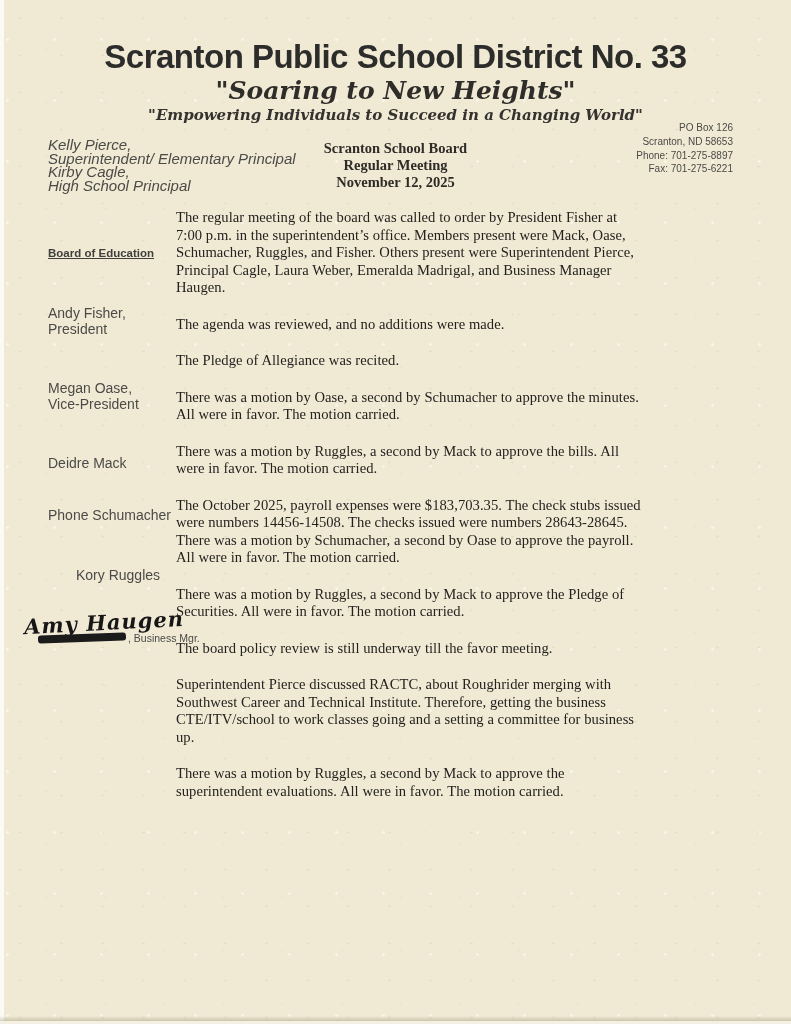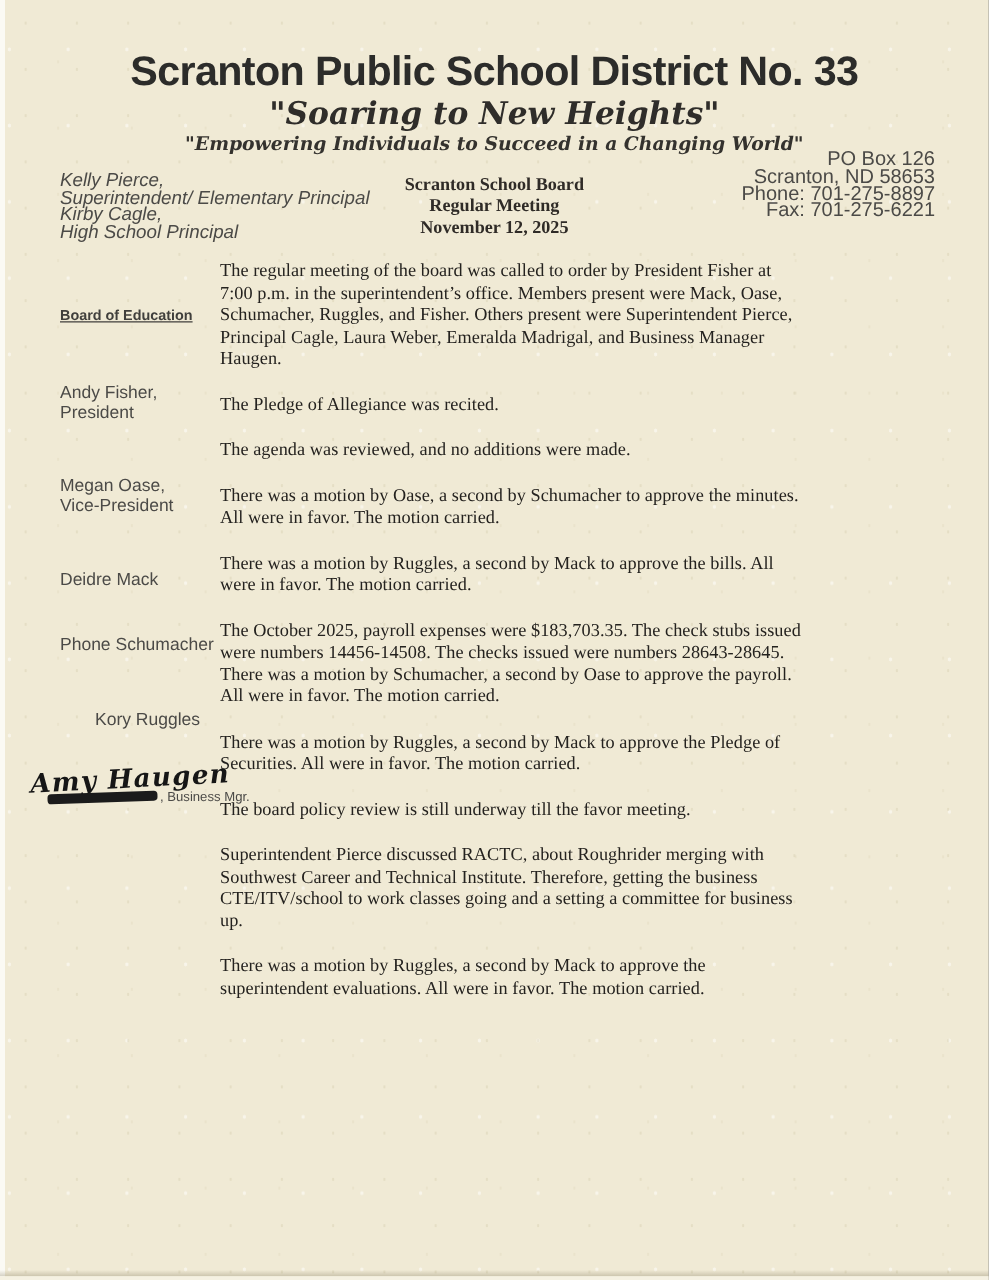--- a/index.html
+++ b/index.html
@@ -33,22 +33,22 @@
     position:absolute; top:106px; left:0; width:100%; text-align:center;
     font-family:"DejaVu Serif", cursive, serif; font-style:italic; font-weight:700;
     font-size:15px; color:#34322e;
   }
 
   .staff-block {
     position:absolute; top:138px; left:48px;
     font-size:15px; line-height:13.5px; color:#4b4a47;font-style:italic;
   }
   .contact-block {
-    position:absolute; top:121px; right:43px; text-align:right;
-    font-size:16px; line-height:13.8px; color:#4b4a47;
+    position:absolute; top:121px; right:58px; text-align:right;
+    font-size:10px; line-height:13.8px; color:#4b4a47;
   }
   .meeting-header {
     position:absolute; top:140px; left:0; width:100%; text-align:center;
     font-family:"Liberation Serif", serif; font-weight:700;
     font-size:14.5px; line-height:17.2px; color:#2f2b27;
   }
 
   .sidebar-heading {
     position:absolute; top:247px; left:48px;
     font-size:11.5px; font-weight:700; text-decoration:underline; color:#403f3c;
@@ -133,22 +133,22 @@
   </div>
 
   <div class="signature-block">
     <div class="signature-name">Amy Haugen</div>
     <div class="signature-redaction"></div>
     <div class="signature-title">, Business Mgr.</div>
   </div>
 
   <main class="doc-body">
     <p>The regular meeting of the board was called to order by President Fisher at 7:00 p.m. in the superintendent’s office. Members present were Mack, Oase, Schumacher, Ruggles, and Fisher. Others present were Superintendent Pierce, Principal Cagle, Laura Weber, Emeralda Madrigal, and Business Manager Haugen.</p>
+    <p>The agenda was reviewed, and no additions were made.</p>
     <p>The Pledge of Allegiance was recited.</p>
-    <p>The agenda was reviewed, and no additions were made.</p>
     <p>There was a motion by Oase, a second by Schumacher to approve the minutes. All were in favor. The motion carried.</p>
     <p>There was a motion by Ruggles, a second by Mack to approve the bills. All were in favor. The motion carried.</p>
     <p>The October 2025, payroll expenses were $183,703.35. The check stubs issued were numbers 14456-14508. The checks issued were numbers 28643-28645. There was a motion by Schumacher, a second by Oase to approve the payroll. All were in favor. The motion carried.</p>
     <p>There was a motion by Ruggles, a second by Mack to approve the Pledge of Securities. All were in favor. The motion carried.</p>
     <p>The board policy review is still underway till the favor meeting.</p>
     <p>Superintendent Pierce discussed RACTC, about Roughrider merging with Southwest Career and Technical Institute. Therefore, getting the business CTE/ITV/school to work classes going and a setting a committee for business up.</p>
     <p>There was a motion by Ruggles, a second by Mack to approve the superintendent evaluations. All were in favor. The motion carried.</p>
   </main>
 </div>
 

